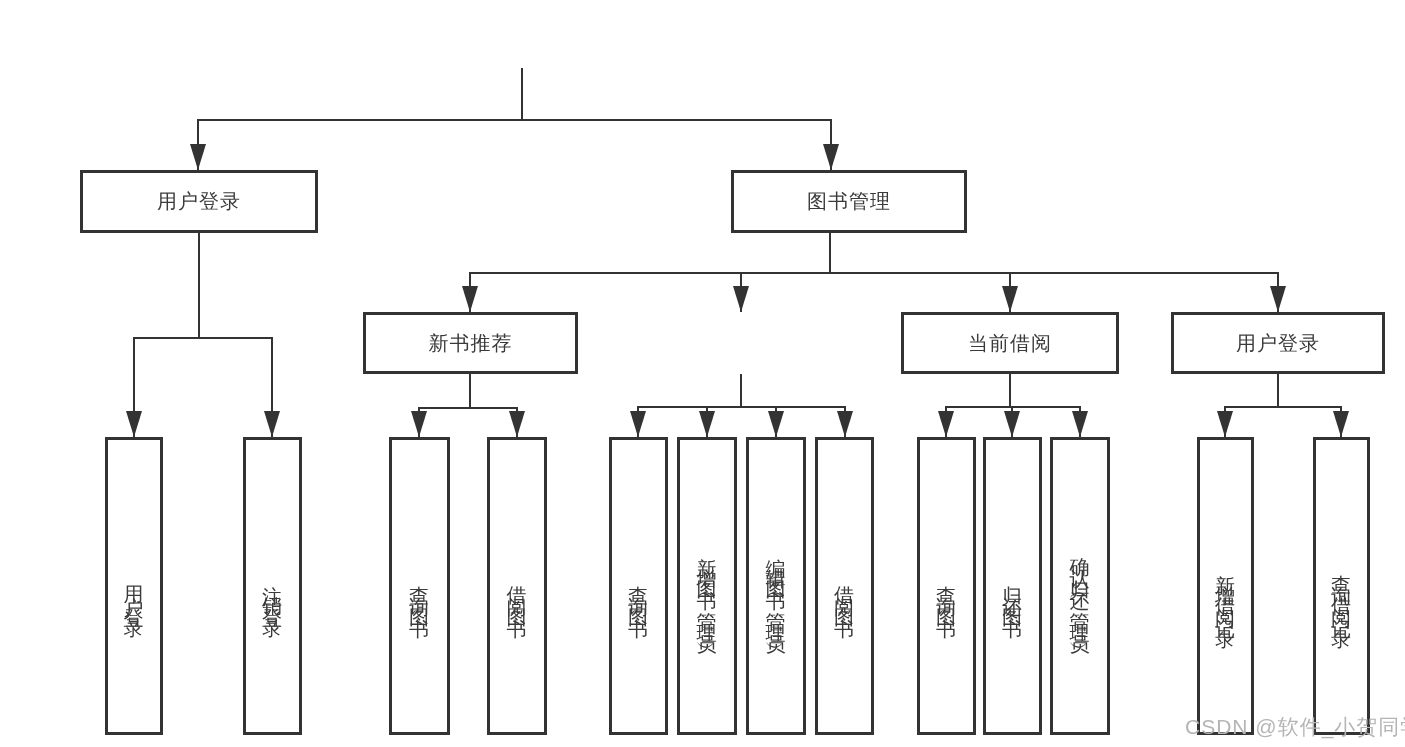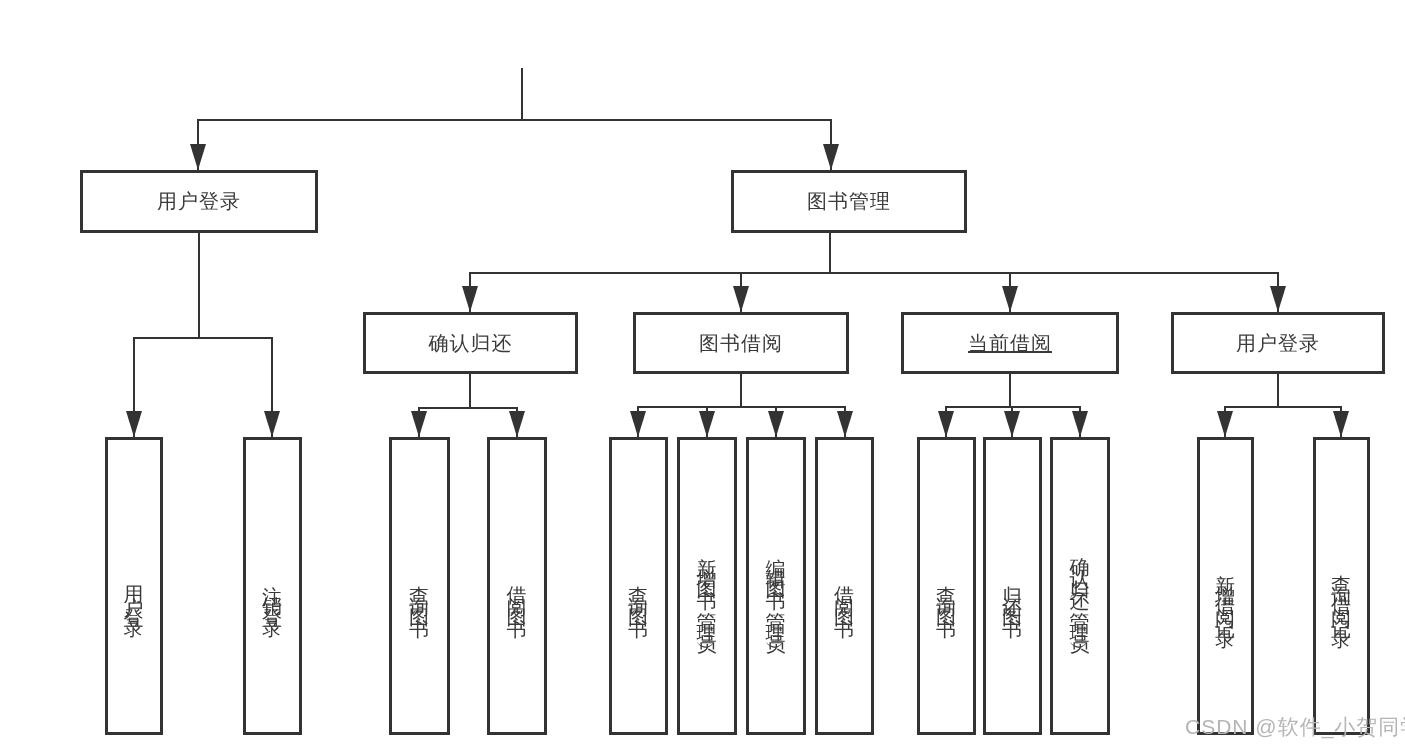--- a/index.html
+++ b/index.html
@@ -31,21 +31,21 @@
     position:absolute;width:0;height:0;
     border-left:8px solid transparent;border-right:8px solid transparent;
     border-top:26px solid var(--line);
   }
   
   #root      {left:22px;  top:13px;  width:1001px;height:57px;}
   #n-login   {left:80px;  top:170px; width:238px; height:63px;}
   #n-bookmgmt{left:712px; top:170px; width:236px; height:63px;margin-left:19px;}
   #n-newrec  {left:363px; top:312px; width:215px; height:62px;}
   #n-borrow  {left:633px; top:312px; width:216px; height:62px;}
-  #n-current {left:901px; top:312px; width:218px; height:62px;text-decoration:underline;}
+  #n-current {left:901px; top:312px; width:218px; height:62px;}
   #n-records {left:1171px;top:312px; width:214px; height:62px;}
   
   #v-a1{left:105px; width:58px;}
   #v-a2{left:243px; width:59px;}
   #v-b1{left:389px; width:61px;}
   #v-b2{left:487px; width:60px;}
   #v-c1{left:609px; width:59px;}
   #v-c2{left:677px; width:60px;}
   #v-c3{left:746px; width:60px;}
   #v-c4{left:815px; width:59px;}
@@ -66,24 +66,21 @@
 
 
   <div class="node" id="n-login">
     <span>用户登录</span>
   </div>
   <div class="node" id="n-bookmgmt">
     <span>图书管理</span>
   </div>
 
   <div class="node" id="n-newrec">
-    <span>确认归还</span>
-  </div>
-  <div class="node" id="n-borrow">
-    <span>图书借阅</span>
+    <span>新书推荐</span>
   </div>
   <div class="node" id="n-current">
     <span>当前借阅</span>
   </div>
   <div class="node" id="n-records">
     <span>用户登录</span>
   </div>
 
   <div class="node vnode" id="v-a1">
     <span class="vtxt">用户登录</span>

